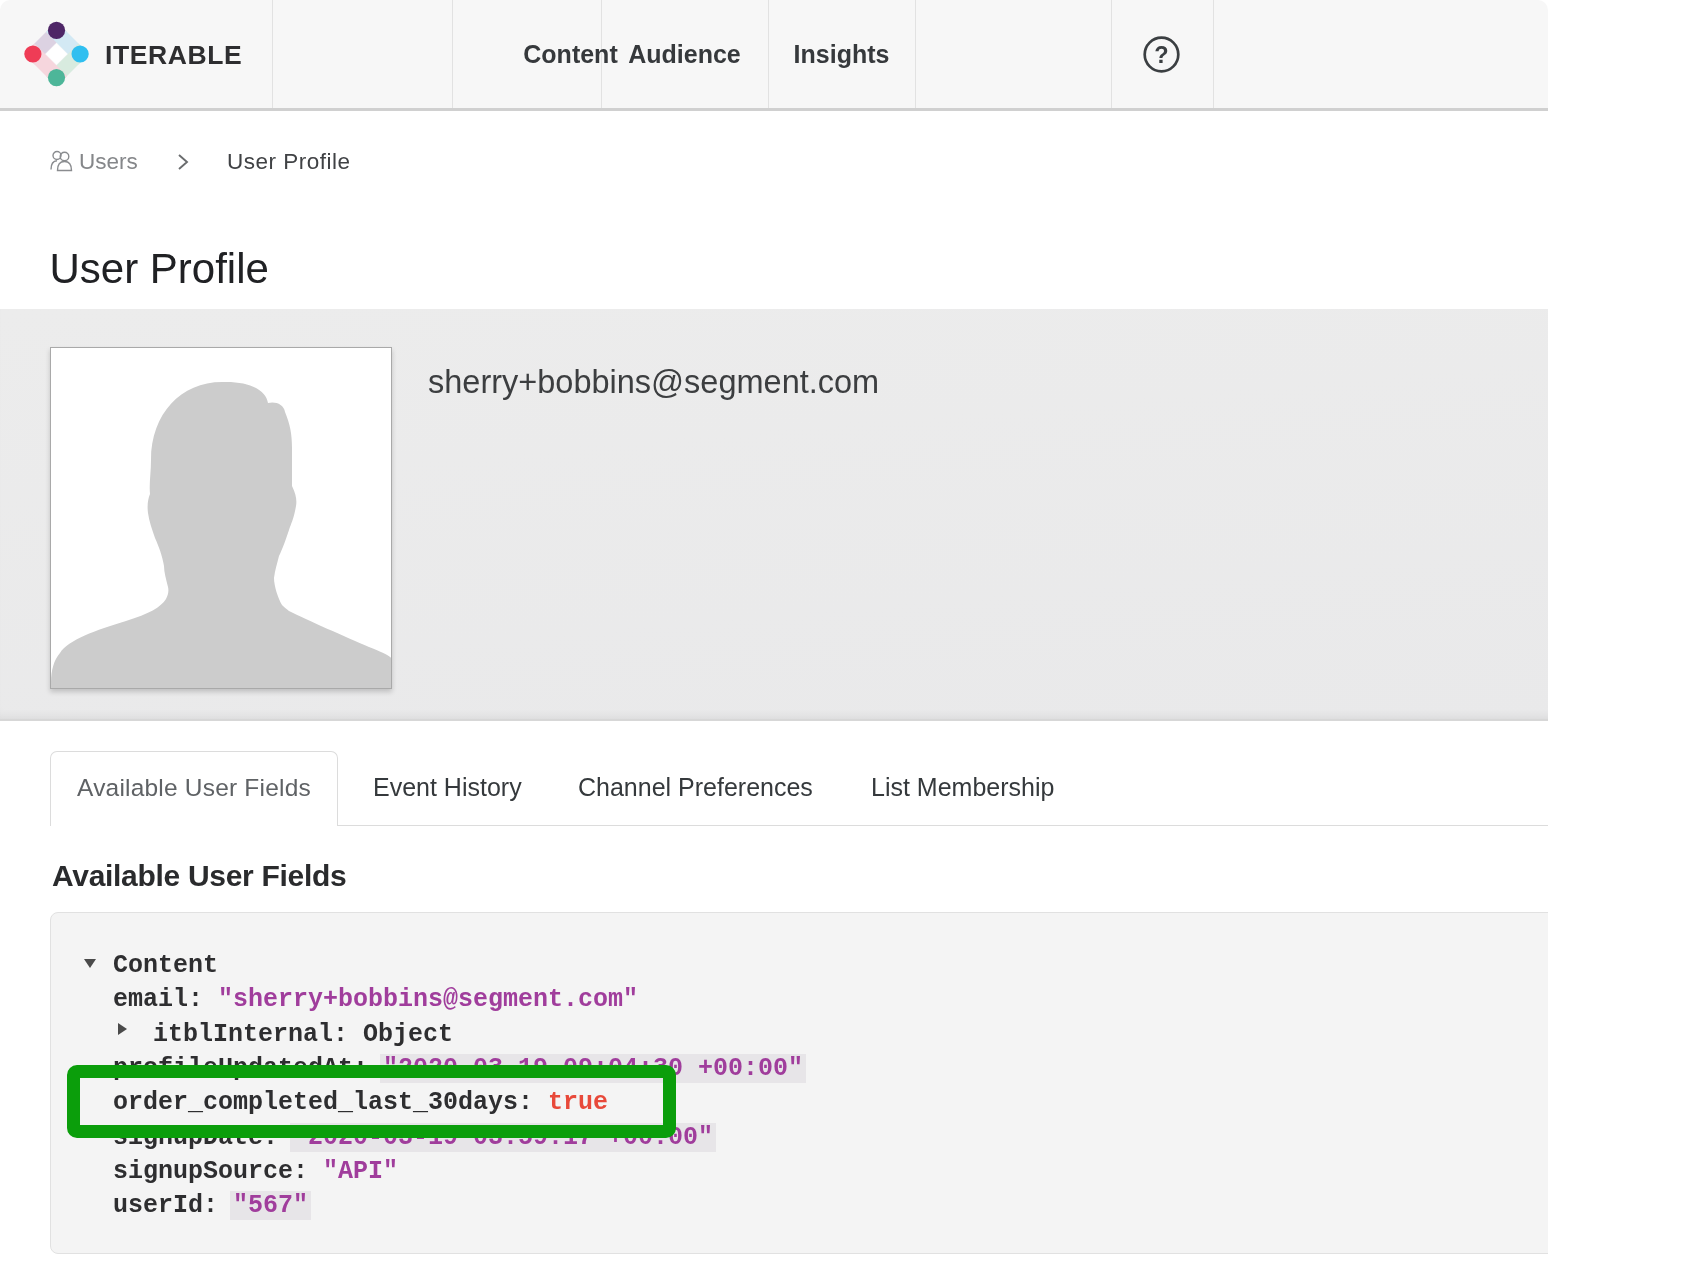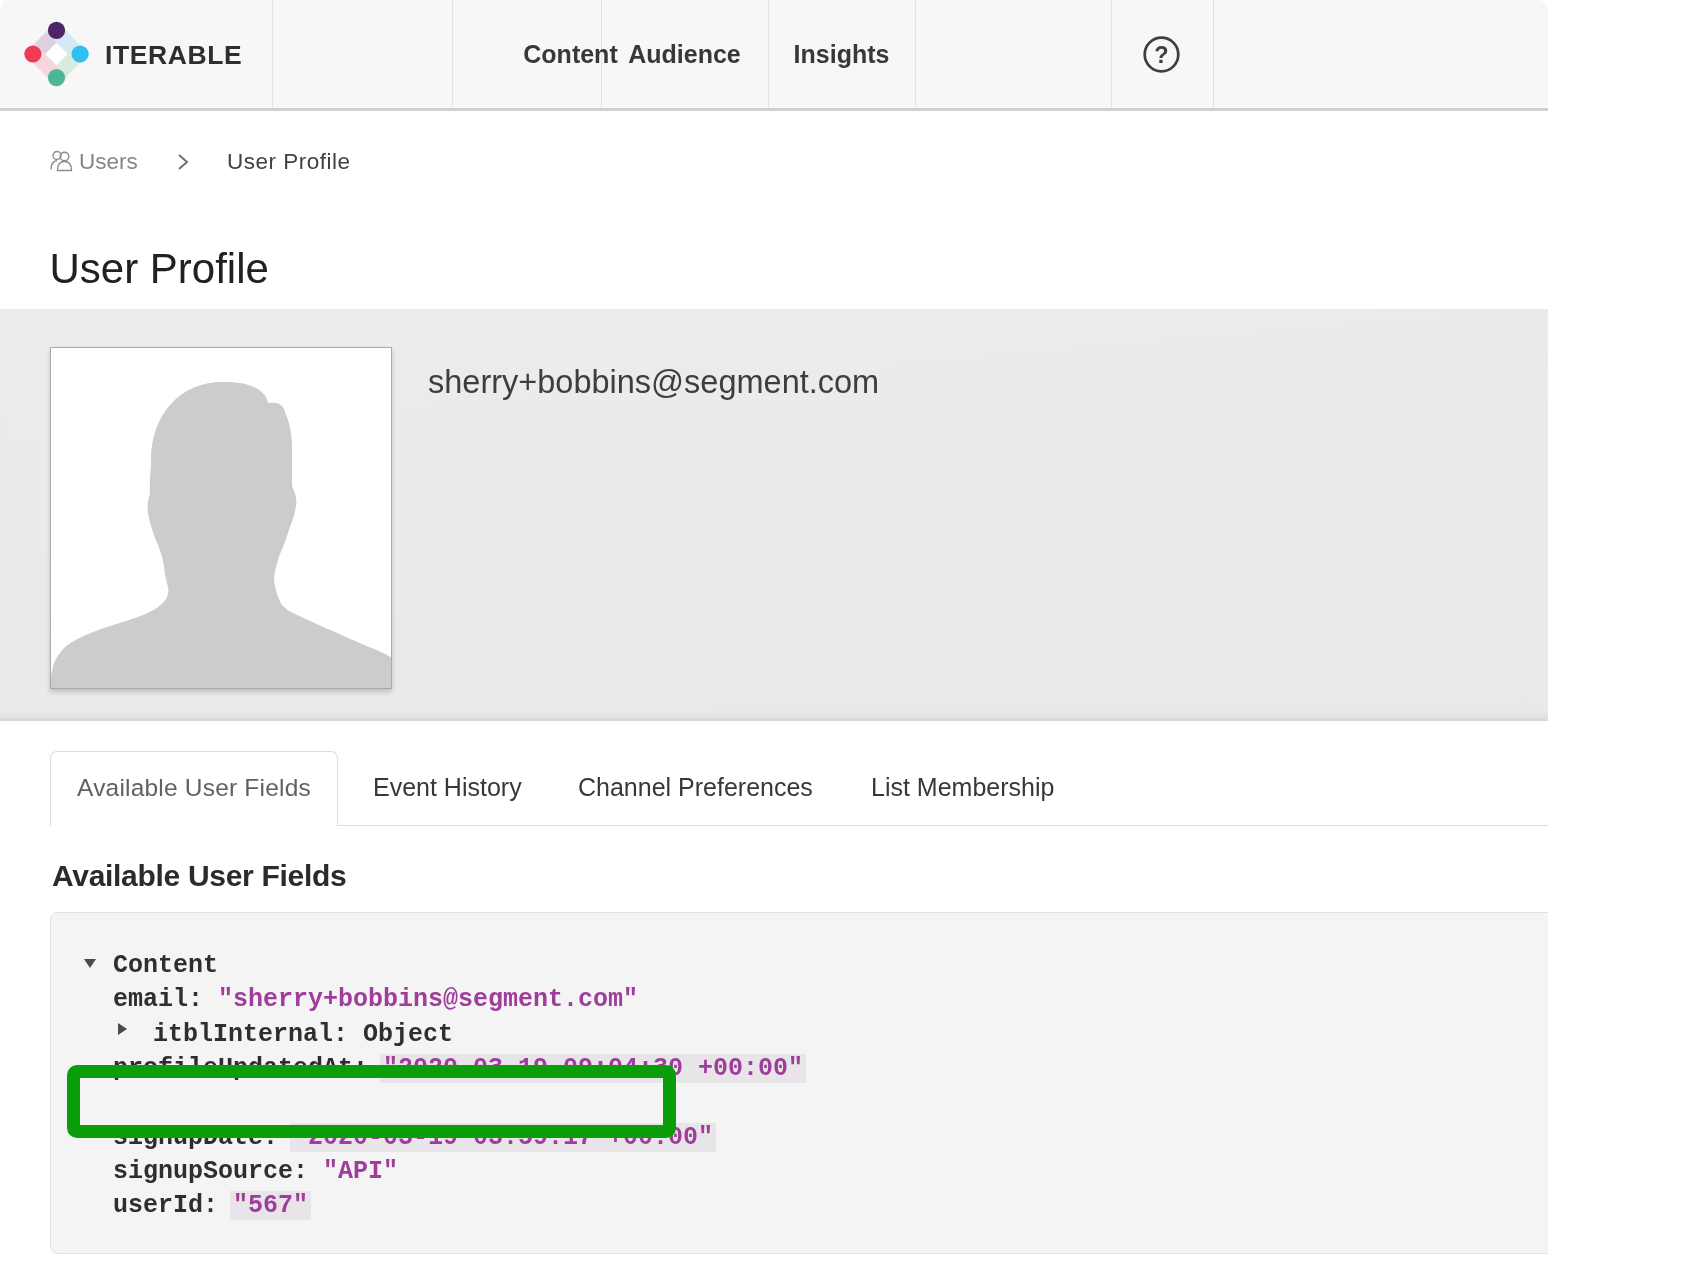--- a/index.html
+++ b/index.html
@@ -160,20 +160,21 @@
   <div id="h2">Available User Fields</div>
 
   <div id="codebox"></div>
   <div id="code">
     <div class="tri-d" style="top:10px;"></div>
     <div class="cl" style="top:0px;">Content</div>
     <div class="cl" style="top:34.3px;">email: <span class="pv">"sherry+bobbins@segment.com"</span></div>
     <div class="tri-r" style="top:74px;"></div>
     <div class="cl" style="left:143px; top:68.6px;margin-left:10px;">itblInternal: Object</div>
     <div class="cl" style="top:102.9px;">profileUpdatedAt: <span class="pv hl">"2020-03-19 09:04:30 +00:00"</span></div>
+    <div class="cl" style="top:137.2px;">order_completed_last_30days: <span class="red">true</span></div>
     <div class="cl" style="top:171.5px;">signupDate: <span class="pv hl">"2020-03-19 03:59:17 +00:00"</span></div>
     <div class="cl" style="top:205.8px;">signupSource: <span class="pv">"API"</span></div>
     <div class="cl" style="top:240.1px;">userId: <span class="pv hl">"567"</span></div>
   </div>
 
   <div id="green"></div>
 
 </div>
 
 </body></html>

